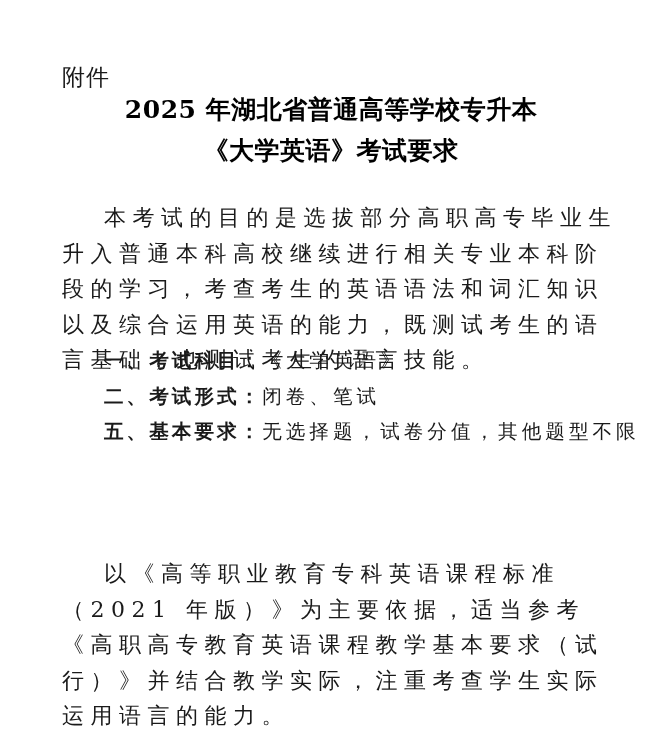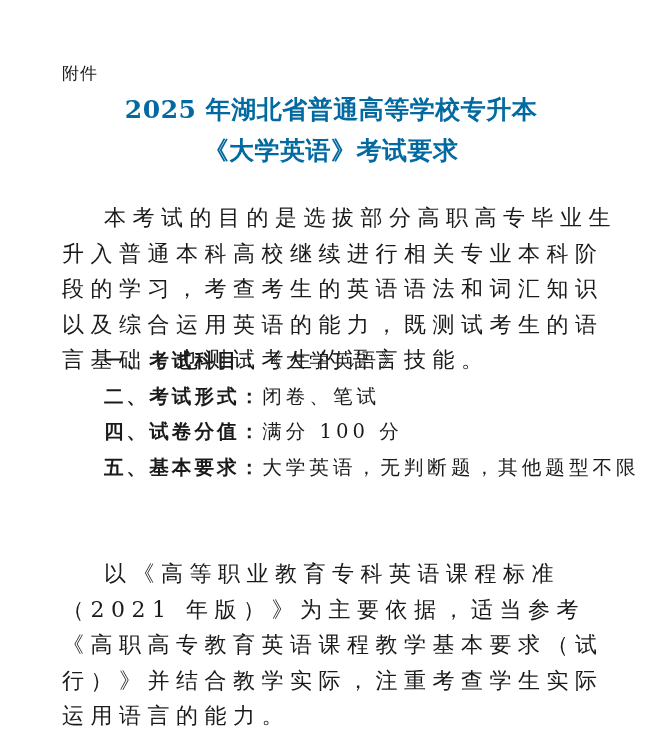--- a/index.html
+++ b/index.html
@@ -4,25 +4,25 @@
 <style>
   html, body { margin: 0; padding: 0; }
   body {
     width: 662px; height: 729px; background: #ffffff; color: #1a1a1a;
     position: relative; overflow: hidden;
     font-family: "DejaVu Serif", "Liberation Serif", serif;
   }
   .attach {
     position: absolute; left: 62px; top: 62px;
     font-family: "DejaVu Sans", "Liberation Sans", sans-serif;
-    font-size: 17px; letter-spacing: 1px;
+    font-size: 23px; letter-spacing: 1px;
   }
   .title {
     position: absolute; left: 0; width: 662px; text-align: center;
-    font-weight: bold; font-size: 25px; letter-spacing: 0.5px; color: #0369a1;
+    font-weight: bold; font-size: 25px; letter-spacing: 0.5px; color: #000000;
   }
   .t1 { top: 93px; }
   .t2 { top: 134px; }
   .body {
     position: absolute; left: 62px; width: 560px;
     font-size: 22px; line-height: 35.5px; letter-spacing: 6.5px;
   }
   .p1 { top: 200px; text-indent: 42px; }
   .items { position: absolute; left: 104px; top: 343px; font-size: 19.6px; line-height: 35.5px; }
   .item { white-space: nowrap; letter-spacing: 3px; }
@@ -41,20 +41,17 @@
 <div class="body p1">本考试的目的是选拔部分高职高专毕业生升入普通本科高校继续进行相关专业本科阶段的学习，考查考生的英语语法和词汇知识以及综合运用英语的能力，既测试考生的语言基础，也测试考生的语言技能。</div>
 
 <div class="items">
   <div class="item">
     <span class="lbl">一、考试科目：</span><span class="val">《大学英语》</span>
   </div>
   <div class="item">
     <span class="lbl">二、考试形式：</span><span class="val">闭卷、笔试</span>
   </div>
   <div class="item">
-    <span class="lbl">四、试卷分值：</span><span class="val">满分 100 分</span>
-  </div>
-  <div class="item">
-    <span class="lbl">五、基本要求：</span><span class="val">大学英语，无判断题，其他题型不限</span>
+    <span class="lbl">五、基本要求：</span><span class="val">无选择题，试卷分值，其他题型不限</span>
   </div>
 </div>
 
 <div class="body p2">以《高等职业教育专科英语课程标准（2021 年版）》为主要依据，适当参考《高职高专教育英语课程教学基本要求（试行）》并结合教学实际，注重考查学生实际运用语言的能力。</div>
 
 </body></html>

